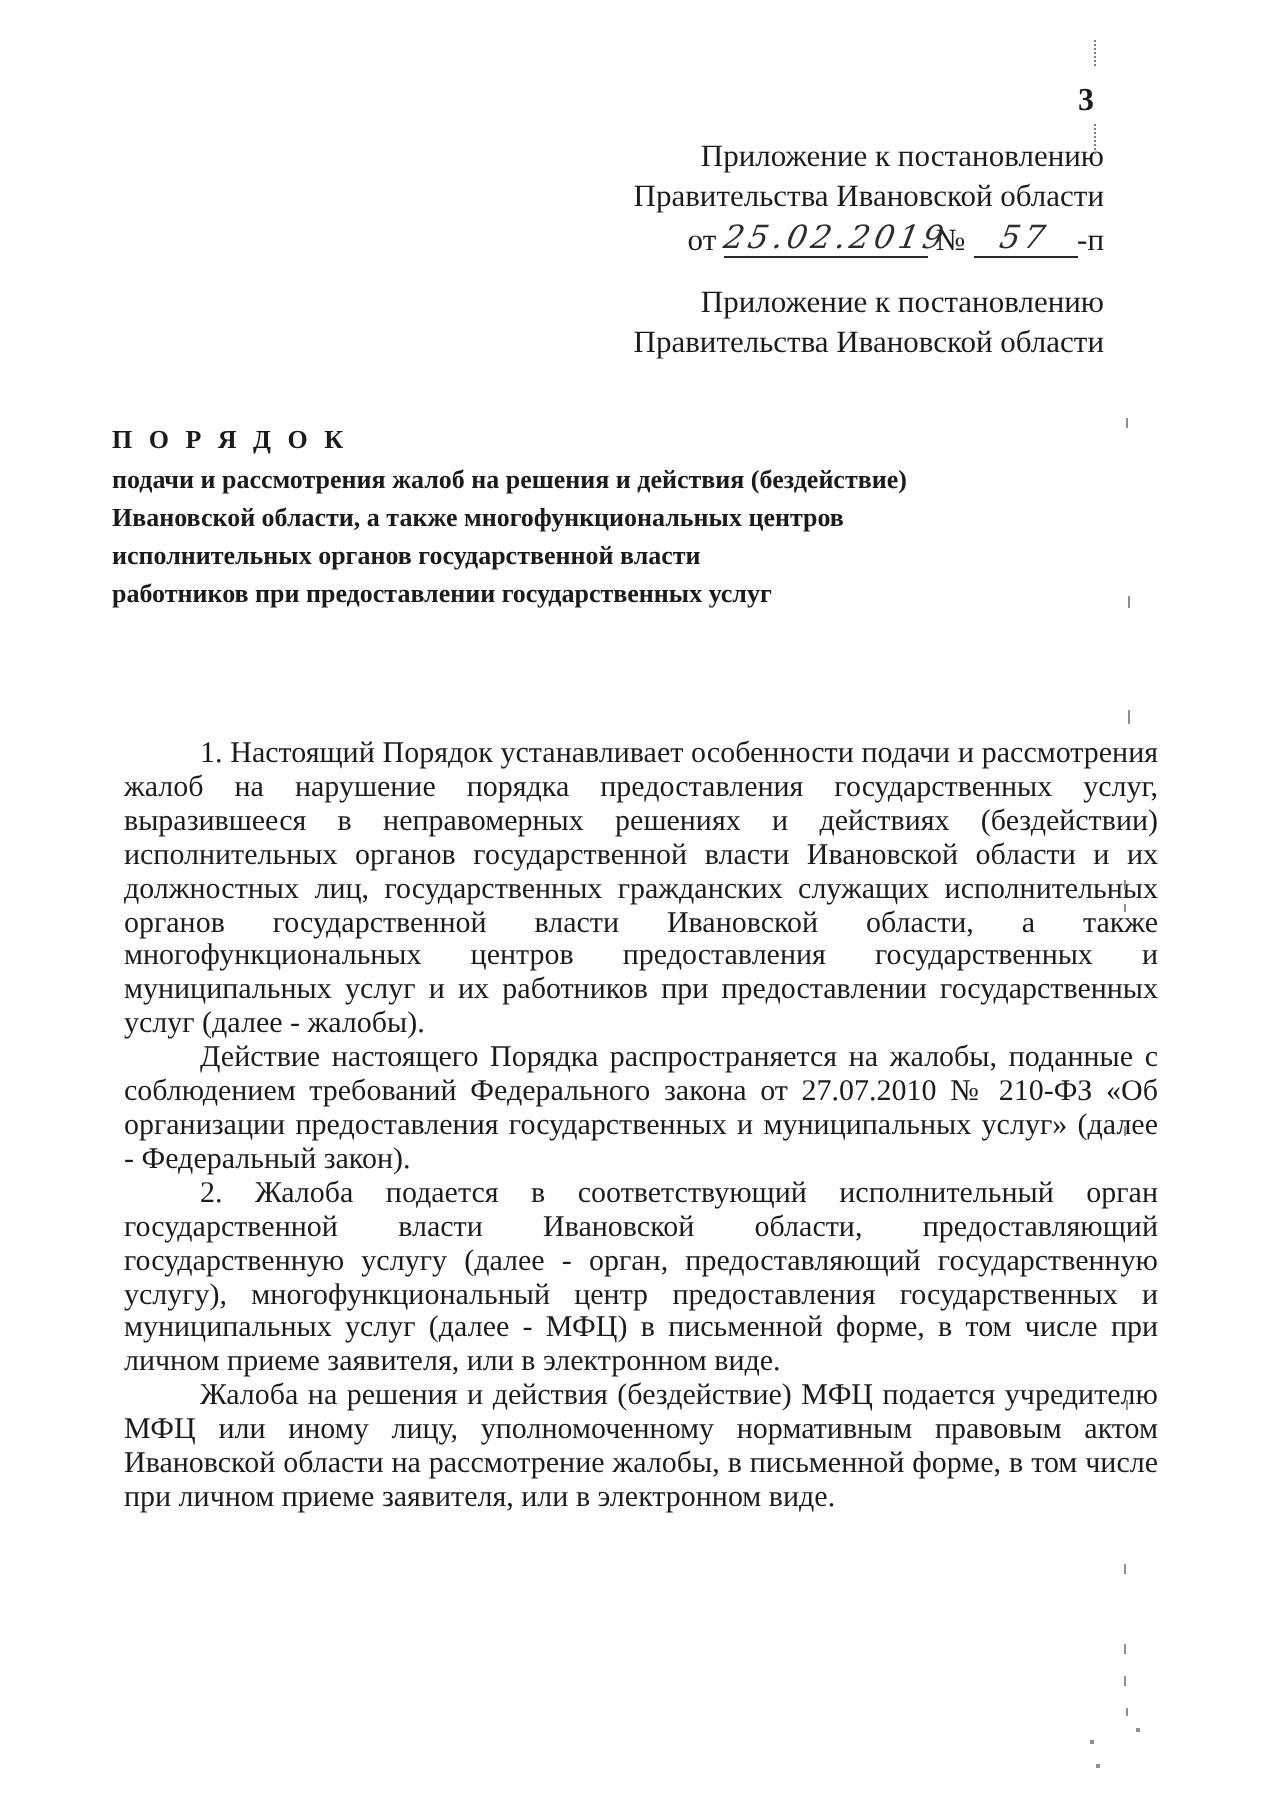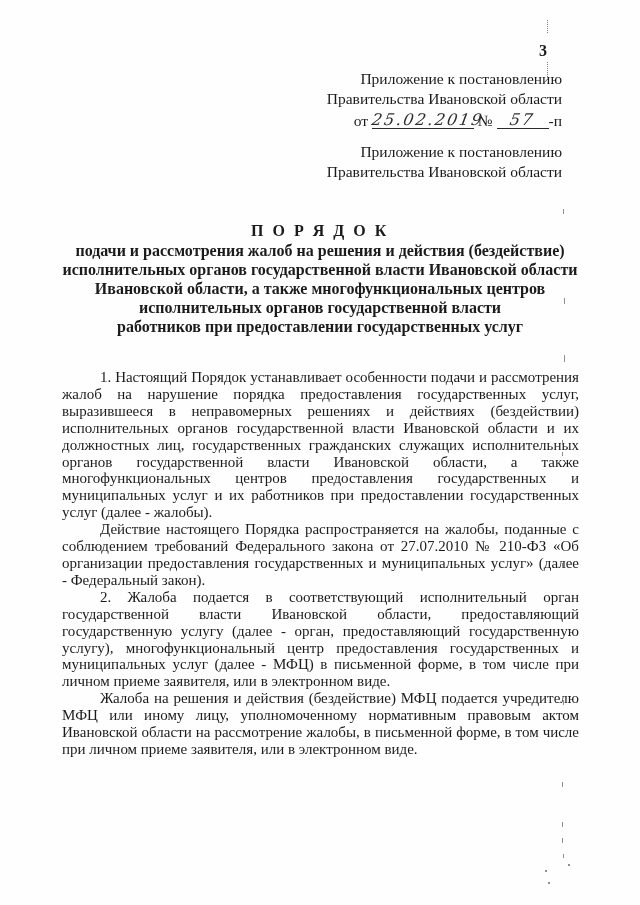--- a/index.html
+++ b/index.html
@@ -14,21 +14,21 @@
   }
   .page-number {
     position: absolute;
     top: 42px;
     left: 539px;
     font-size: 16px;
     font-weight: bold;
   }
   .appendix {
     position: absolute;
-    right: 78px;
+    right: 88px;
     text-align: right;
     font-size: 15.5px;
     line-height: 19.5px;
     white-space: nowrap;
   }
   .appendix-1 { top: 69px; }
   .appendix-2 { top: 142px; }
   .ref-line { margin-top: 3px; }
   .blank {
     display: inline-block;
@@ -47,24 +47,23 @@
     letter-spacing: 2px;
     color: #2e2e2e;
     transform: skewX(-10deg);
     position: relative;
     top: -1px;
   }
   .doc-title {
     position: absolute;
     left: 56px;
     width: 528px;
-    top: 221px;
-    text-align: center;
+    top: 210px;
     font-weight: bold;
-    font-size: 16px;
+    font-size: 13px;
     line-height: 19px;
   }
   .title-main {
     letter-spacing: 2.5px;
     margin-bottom: 1px;
   }
   .body-text {
     position: absolute;
     left: 62px;
     top: 369px;
@@ -106,21 +105,20 @@
   </div>
 
   <div class="appendix appendix-2">
     <div>Приложение к постановлению</div>
     <div>Правительства Ивановской области</div>
   </div>
 
   <div class="doc-title">
     <div class="title-main">П О Р Я Д О К</div>
     <div class="title-line">подачи и рассмотрения жалоб на решения и действия (бездействие)</div>
-    <div class="title-line">исполнительных органов государственной власти Ивановской области</div>
     <div class="title-line">Ивановской области, а также многофункциональных центров</div>
     <div class="title-line">исполнительных органов государственной власти</div>
     <div class="title-line">работников при предоставлении государственных услуг</div>
   </div>
 
   <div class="body-text">
     <p>1. Настоящий Порядок устанавливает особенности подачи и рассмотрения жалоб на нарушение порядка предоставления государственных услуг, выразившееся в неправомерных решениях и действиях (бездействии) исполнительных органов государственной власти Ивановской области и их должностных лиц, государственных гражданских служащих исполнительных органов государственной власти Ивановской области, а также многофункциональных центров предоставления государственных и муниципальных услуг и их работников при предоставлении государственных услуг (далее - жалобы).</p>
     <p>Действие настоящего Порядка распространяется на жалобы, поданные с соблюдением требований Федерального закона от 27.07.2010 № 210-ФЗ «Об организации предоставления государственных и муниципальных услуг» (далее - Федеральный закон).</p>
     <p>2. Жалоба подается в соответствующий исполнительный орган государственной власти Ивановской области, предоставляющий государственную услугу (далее - орган, предоставляющий государственную услугу), многофункциональный центр предоставления государственных и муниципальных услуг (далее - МФЦ) в письменной форме, в том числе при личном приеме заявителя, или в электронном виде.</p>
     <p>Жалоба на решения и действия (бездействие) МФЦ подается учредителю МФЦ или иному лицу, уполномоченному нормативным правовым актом Ивановской области на рассмотрение жалобы, в письменной форме, в том числе при личном приеме заявителя, или в электронном виде.</p>

